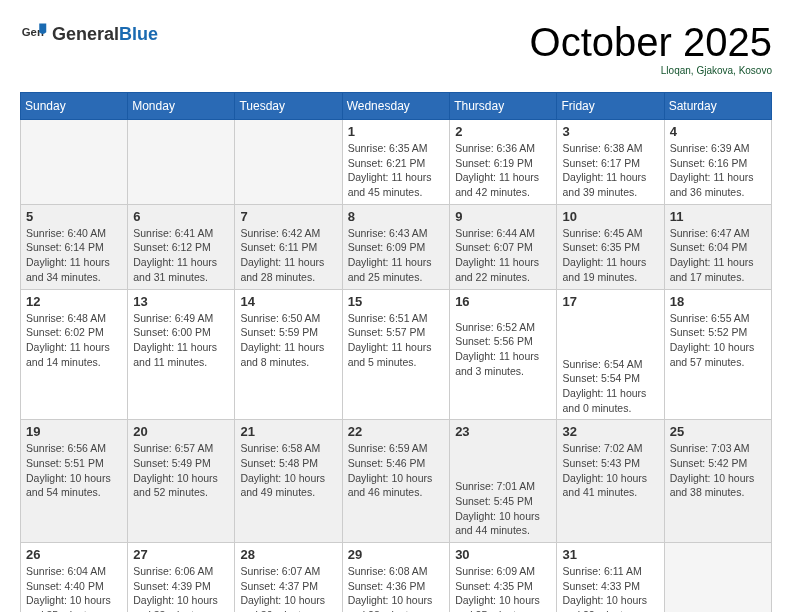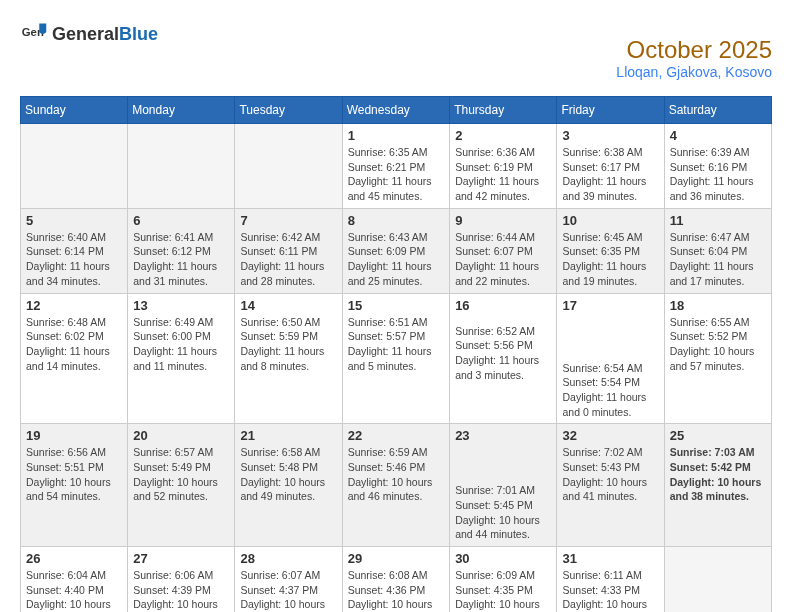--- a/index.html
+++ b/index.html
@@ -32,28 +32,27 @@
       color: #1a6ab1;
     }
     .logo-icon {
       width: 28px;
       height: 28px;
     }
     .title-block {
       text-align: right;
     }
     .month-title {
-      font-size: 24px;
+      font-size: 40px;
       font-weight: 300;
-      color: #a16207;
-      margin-top: 16px;
+      color: #000000;
     }
     .location {
-      font-size: 14px;
-      color: #3b82f6;
+      font-size: 10px;
+      color: #14532d;
     }
     .calendar {
       width: 100%;
       border-collapse: collapse;
       font-size: 11px;
       padding-left: 36px;
     }
     .calendar th {
       background-color: #2a6ab5;
       color: #fff;
@@ -298,21 +297,21 @@
         </td>
         <td>
           <span class="day-number">32</span>
           <div class="day-info" style="white-space: pre-line;">Sunrise: 7:02 AM
 Sunset: 5:43 PM
 Daylight: 10 hours
 and 41 minutes.</div>
         </td>
         <td>
           <span class="day-number">25</span>
-          <div class="day-info" style="white-space: pre-line; font-weight: bold;">Sunrise: 7:03 AM
+          <div class="day-info" style="white-space: pre-line;">Sunrise: 7:03 AM
 Sunset: 5:42 PM
 Daylight: 10 hours
 and 38 minutes.</div>
         </td>
       </tr>
       <tr>
         <td>
           <span class="day-number">26</span>
           <div class="day-info" style="white-space: pre-line;">Sunrise: 6:04 AM
 Sunset: 4:40 PM

